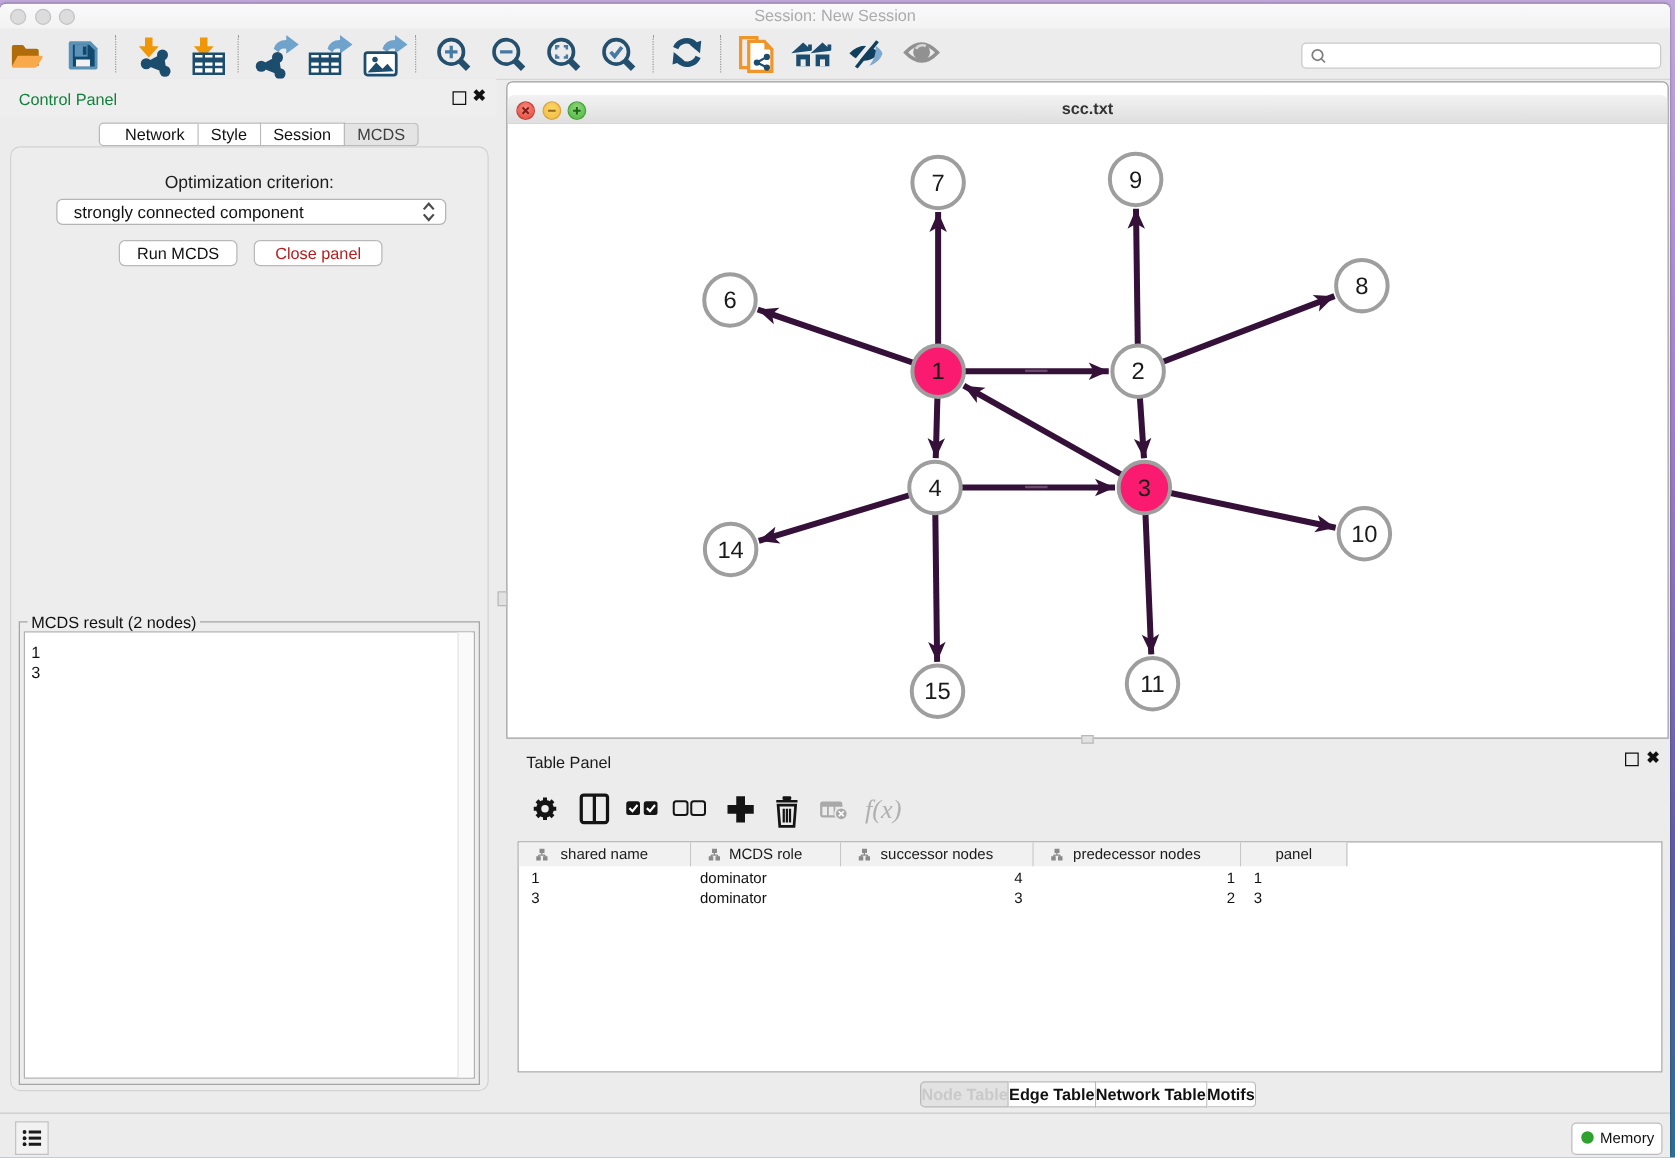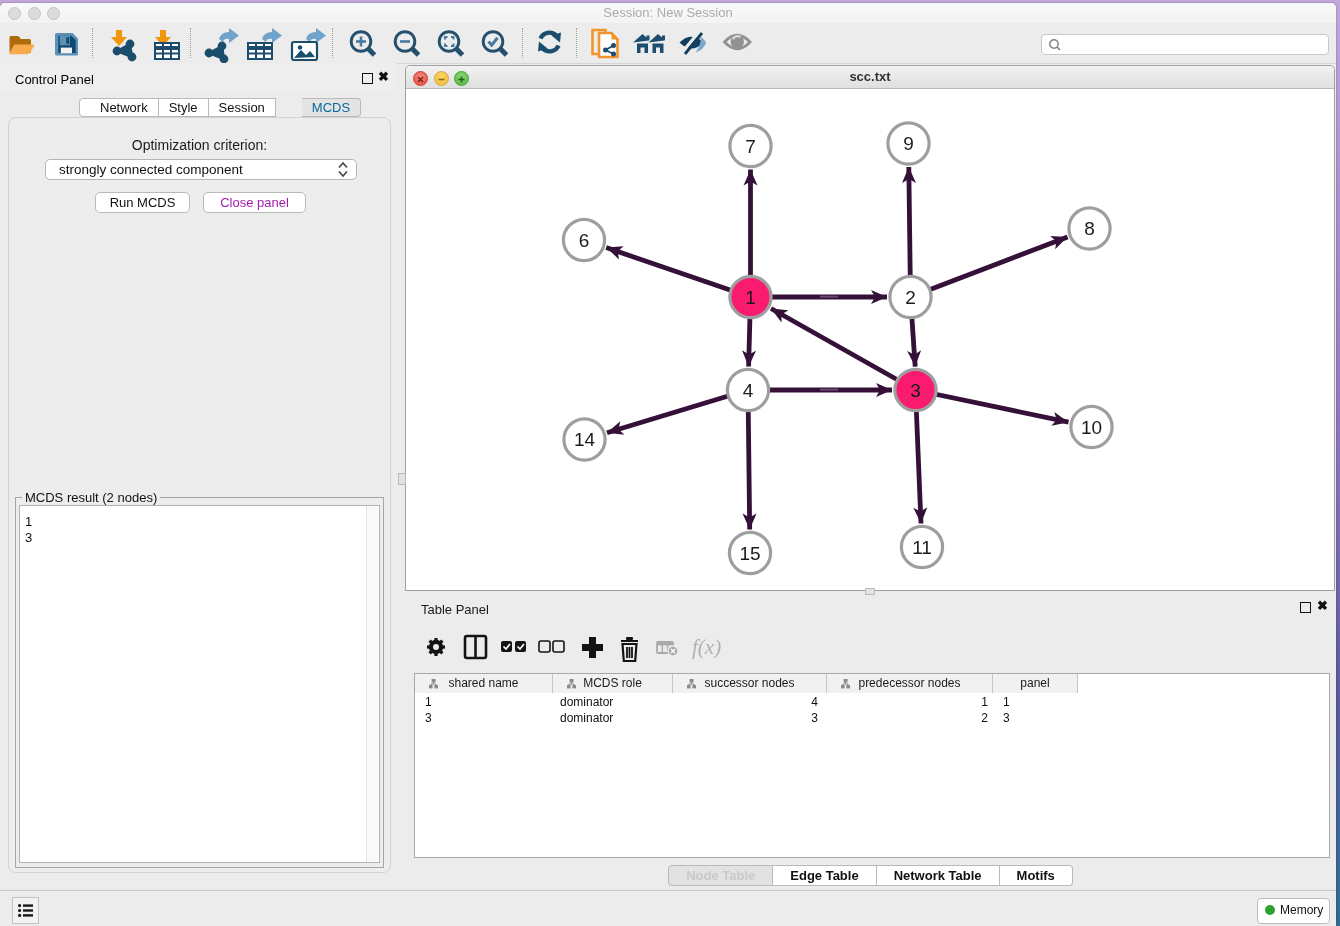--- a/index.html
+++ b/index.html
@@ -19,49 +19,49 @@
       font-size:13px;color:#ababab;}
   
   #toolbar{position:absolute;left:0;top:20px;width:100%;height:40px;background:#ececec;
       border-bottom:1px solid #d6d6d6;}
   .tsep{position:absolute;top:5px;height:30px;width:0;border-left:1px dotted #9d9d9d;}
   #search{position:absolute;left:1041px;top:11px;width:286px;height:19px;background:#fff;
       border:1px solid #c9c9c9;border-radius:4px;}
   
   #cp{position:absolute;left:0;top:60px;width:397px;height:828px;background:#ececec;}
   #cphead{position:absolute;left:0;top:0;width:100%;height:30px;background:#eeeeee;}
-  #cphead .t{position:absolute;left:15px;top:9px;font-size:13px;color:#000000;}
+  #cphead .t{position:absolute;left:15px;top:9px;font-size:13px;color:#15803d;}
   .sqbtn{position:absolute;top:10px;width:9px;height:9px;border:1.5px solid #111;}
   .xbtn{position:absolute;top:6px;font-size:13px;font-weight:bold;color:#111;}
   .tabrow{position:absolute;display:flex;}
   .tab{height:17px;line-height:17px;font-size:13px;color:#111;text-align:center;
        background:#fff;border:1px solid #b9b9b9;border-left:none;padding:0 10px;}
   .tab.first{border-left:1px solid #b9b9b9;border-radius:4px 0 0 4px;padding-left:20px;}
-  .tab.sel{background:#e4e4e4;color:#0369a1;border-radius:0 4px 4px 0;margin-left:26px;}
+  .tab.sel{background:#e4e4e4;color:#404040;border-radius:0 4px 4px 0;}
   #cppanel{position:absolute;left:8px;top:54px;width:381px;height:754px;
        background:#ededed;border:1px solid #d2d2d2;border-radius:8px;}
   
   #netframe{position:absolute;left:405px;top:62px;width:928px;height:524px;
        border:1px solid #9f9f9f;border-radius:5px 5px 0 0;background:#fff;}
-  #nettitle{position:absolute;left:0;top:0;width:100%;height:22px;
+  #nettitle{position:absolute;left:0;top:10px;width:100%;height:22px;
        background:linear-gradient(180deg,#f2f2f2,#dfdfdf);border-bottom:1px solid #b9b9b9;
        border-radius:5px 5px 0 0;}
   #nettitle .t{position:absolute;width:100%;top:3px;text-align:center;font-size:13px;color:#333;font-weight:bold;}
   .mac{position:absolute;top:4.5px;width:13px;height:13px;border-radius:50%;}
   
   #tp{position:absolute;left:405px;top:589px;width:931px;height:296px;background:#ececec;}
   #tphead .t{position:absolute;left:16px;top:10px;font-size:13px;color:#1a1a1a;}
   #tptable{position:absolute;left:9px;top:81px;width:914px;height:183px;background:#fff;
        border:1px solid #a8a8a8;}
   .th{position:absolute;top:0;height:19px;background:#f1f1f1;border-right:1px solid #c6c6c6;
       font-size:12px;color:#1a1a1a;text-align:center;line-height:19px;}
   .cell{position:absolute;font-size:12px;color:#111;}
   .btabs{position:absolute;top:273px;left:0;width:100%;display:flex;justify-content:center;}
   .btab{height:19px;line-height:19px;font-size:13px;font-weight:bold;color:#111;
-      background:#fff;border:1px solid #b9b9b9;border-left:none;padding:0 17px;}
+      background:#fff;border:1px solid #b9b9b9;border-left:none;padding:0 0;}
   .btab.sel{background:#e2e2e2;color:#c9c9c9;border-radius:4px 0 0 4px;border-left:1px solid #b9b9b9;}
   .btab.last{border-radius:0 4px 4px 0;text-align:center;}
   
   #status{position:absolute;left:0;top:887px;width:100%;height:36px;background:#ececec;
       border-top:1px solid #c9c9c9;}
   #memory{position:absolute;right:6px;top:7px;width:71px;height:24px;background:#fff;
       border:1px solid #bdbdbd;border-radius:4px;font-size:12px;color:#111;}
 </style>
 </head>
 <body>
@@ -228,21 +228,21 @@
     <div id="cppanel">
       <div class="abs" style="left:36px;top:41px;width:310px;height:19px;background:#fff;border:1px solid #b5b5b5;border-radius:5px;">
         <div class="abs" style="left:13px;top:2px;font-size:13.5px;color:#111;">strongly connected component</div>
         <svg width="14" height="17" viewBox="0 0 14 17" style="position:absolute;right:6px;top:1px;">
           <path d="M3 6.5 L7 2 L11 6.5" fill="none" stroke="#4c4c4c" stroke-width="1.8"></path>
           <path d="M3 10.5 L7 15 L11 10.5" fill="none" stroke="#4c4c4c" stroke-width="1.8"></path>
         </svg>
       </div>
       <div class="abs" style="left:0;top:19px;width:100%;text-align:center;font-size:14px;color:#1c1c1c;">Optimization criterion:</div>
       <div class="abs" style="left:86px;top:74px;width:93px;height:19px;background:#fff;border:1px solid #b9b9b9;border-radius:5px;text-align:center;line-height:19px;font-size:13px;color:#111;">Run MCDS</div>
-      <div class="abs" style="left:194px;top:74px;width:101px;height:19px;background:#fff;border:1px solid #b9b9b9;border-radius:5px;text-align:center;line-height:19px;font-size:13px;color:#a21caf;">Close panel</div>
+      <div class="abs" style="left:194px;top:74px;width:101px;height:19px;background:#fff;border:1px solid #b9b9b9;border-radius:5px;text-align:center;line-height:19px;font-size:13px;color:#b91c1c;">Close panel</div>
       <div class="abs" style="left:6px;top:379px;width:367px;height:369px;border:1px solid #a5a5a5;">
         <div class="abs" style="left:6px;top:-8px;background:#ededed;padding:0 3px;font-size:13px;color:#111;">MCDS result (2 nodes)</div>
         <div class="abs" style="left:3px;top:7px;width:359px;height:356px;background:#fff;border:1px solid #b2b2b2;">
           <div class="abs" style="left:5px;top:8px;font-size:13px;color:#111;line-height:16px;">1<br>3</div>
           <div class="abs" style="right:1px;top:0;width:11px;height:356px;background:#fafafa;border-left:1px solid #e4e4e4;"></div>
         </div>
       </div>
     </div>
   </div>
   <div id="netframe">

